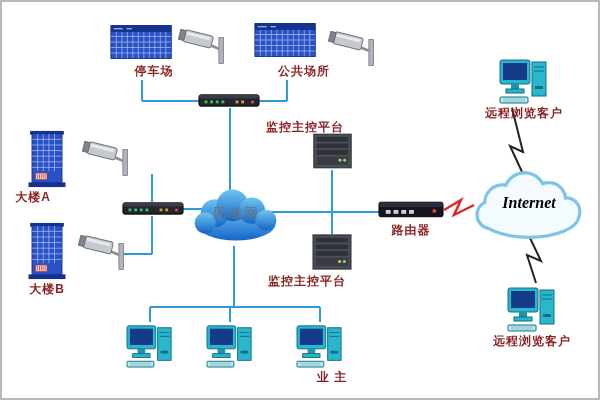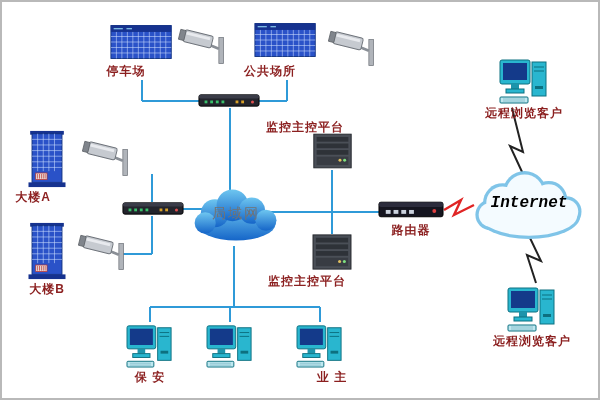--- a/index.html
+++ b/index.html
@@ -15,21 +15,21 @@
     position:absolute;text-align:center;font-weight:bold;font-size:12px;
     color:#8b1f1f;letter-spacing:1px;line-height:14px;white-space:nowrap;
   }
   .cloud-text{
     position:absolute;width:100%;text-align:center;color:#737373;
     font-weight:normal;font-size:14px;letter-spacing:2px;
   }
   .inet-text{
     position:absolute;width:100%;text-align:center;color:#000000;
     font-weight:bold;font-style:italic;font-size:16px;
-    font-family:Liberation Mono, monospace;
+    font-family:Liberation Serif, serif;
   }
 </style>
 </head>
 <body>
 
 <div id="stage">
 
   <svg width="0" height="0" style="position:absolute" aria-hidden="true">
     <defs>
       <linearGradient id="cloudGrad" x1="0" y1="0" x2="0" y2="1">
@@ -167,33 +167,33 @@
       <polyline points="521,172 508,144 521,150 510,106"></polyline>
       <polyline points="528,236 539,259 525,253 534,281"></polyline>
     </g>
   </svg>
 
   <div class="node" style="left:108px;top:20px;width:64px;height:40px">
     <svg viewBox="0 0 70 42">
         <use href="#sym-rack"></use>
       </svg>
   </div>
-  <div class="lbl" style="left:88px;top:62px;width:72px">停车场</div>
+  <div class="lbl" style="left:116px;top:62px;width:72px">停车场</div>
   <div class="node" style="left:176px;top:22px;width:52px;height:42px">
     <svg viewBox="0 0 56 44">
         <use href="#sym-camera"></use>
       </svg>
   </div>
 
   <div class="node" style="left:252px;top:18px;width:64px;height:40px">
     <svg viewBox="0 0 70 42">
         <use href="#sym-rack"></use>
       </svg>
   </div>
-  <div class="lbl" style="left:226px;top:62px;width:84px">公共场所</div>
+  <div class="lbl" style="left:260px;top:62px;width:84px">公共场所</div>
   <div class="node" style="left:326px;top:24px;width:52px;height:42px">
     <svg viewBox="0 0 56 44">
         <use href="#sym-camera"></use>
       </svg>
   </div>
 
   <div class="node" style="left:196px;top:90px;width:62px;height:17px">
     <svg viewBox="0 0 66 18">
         <use href="#sym-switch"></use>
       </svg>
@@ -276,21 +276,20 @@
         <use href="#sym-pc"></use>
       </svg>
   </div>
   <div class="lbl" style="left:484px;top:332px;width:92px">远程浏览客户</div>
 
   <div class="node" style="left:123px;top:320px;width:50px;height:46px">
     <svg viewBox="0 0 52 48">
         <use href="#sym-pc"></use>
       </svg>
   </div>
-  <div class="lbl" style="left:113px;top:368px;width:70px">保 安</div>
 
   <div class="node" style="left:203px;top:320px;width:50px;height:46px">
     <svg viewBox="0 0 52 48">
         <use href="#sym-pc"></use>
       </svg>
   </div>
 
   <div class="node" style="left:293px;top:320px;width:50px;height:46px">
     <svg viewBox="0 0 52 48">
         <use href="#sym-pc"></use>

